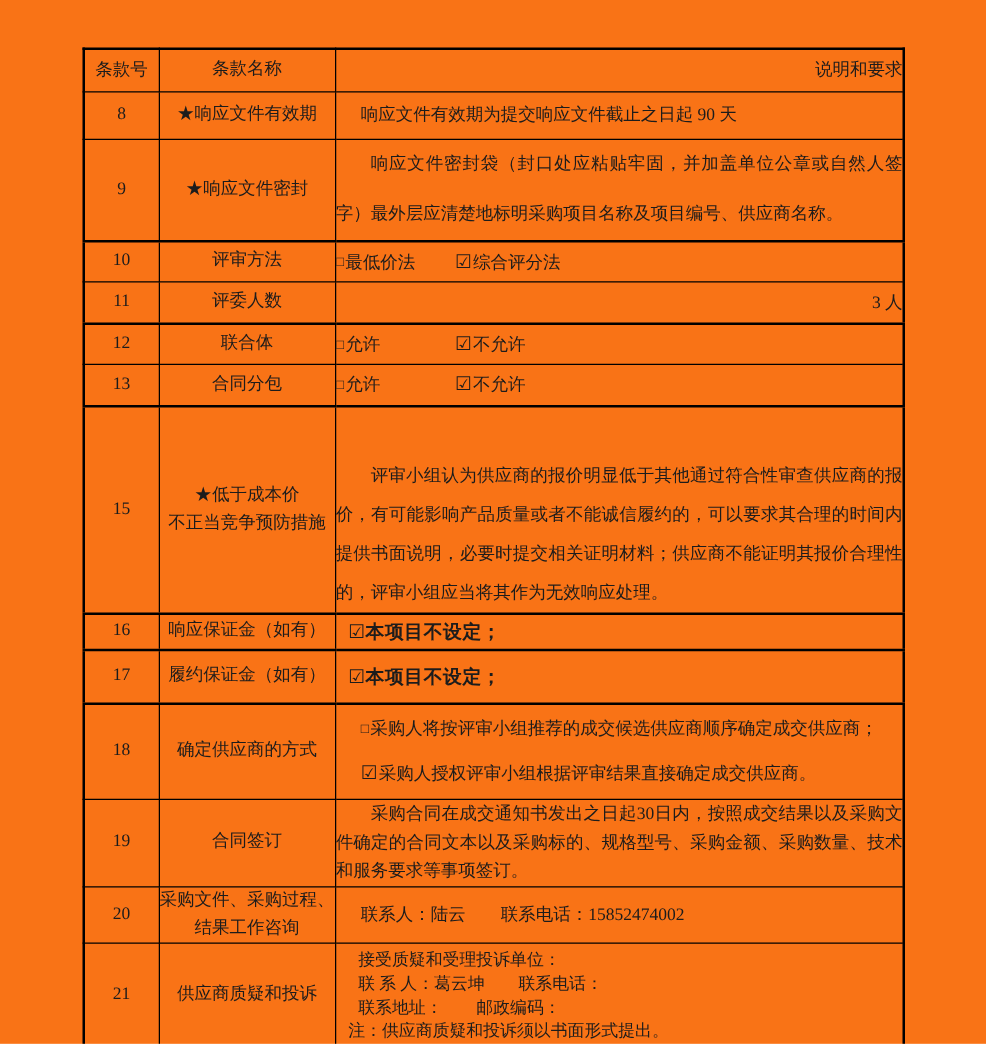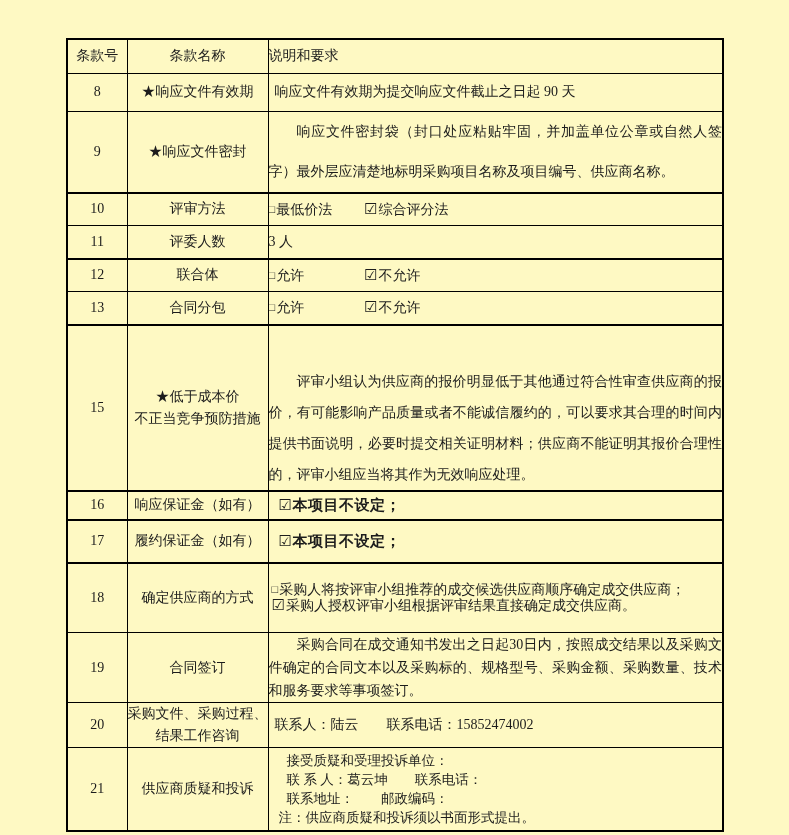--- a/index.html
+++ b/index.html
@@ -1,55 +1,55 @@
 <!DOCTYPE html>
 <html><head>
 <meta charset="utf-8">
 <style>
   html,body{margin:0;padding:0;}
   body{
     width:789px;height:835px;background:#ffffff;
     font-family:"Liberation Serif","DejaVu Serif",serif;
     color:#1c1c1c;-webkit-font-smoothing:antialiased;
   }
-  .page{position:relative;width:789px;height:835px;background:#fef9c3;overflow:hidden;}
+  .page{position:relative;width:789px;height:835px;background:#f97316;overflow:hidden;}
   table.doc{
     position:absolute;left:66px;top:38px;width:656px;
     border-collapse:collapse;table-layout:fixed;
     border:2px solid #000;
   }
   table.doc td, table.doc th{
     border:1px solid #000;
     font-size:14px;font-weight:normal;
     vertical-align:middle;padding:0;
     overflow:hidden;
   }
   tr.bt td, tr.bt th{border-top-width:2px;}
   .c1{text-align:center;}
   .c2{text-align:center;line-height:1.55;}
   .c3{text-align:left;padding:2px 6px;}
-  .pad10{padding-left:6px;}
+  .pad10{padding-left:20px;}
   .pad4{padding-left:4px;}
-  .center{text-align:left;}
+  .center{text-align:right;}
   .para{text-align:justify;text-indent:2em;}
   .lh29{line-height:40px;}
   .lh31{line-height:31px;margin-top:40px;}
   .lh23{line-height:23px;}
   .lh20{line-height:20px;}
   .r21line{line-height:19px;font-size:13.5px;padding-left:12px;}
   .r21line:last-child{padding-left:4px;}
   .boldline{
     font-weight:bold;font-size:15px;
     font-family:"Liberation Sans","DejaVu Sans",sans-serif;
     padding-left:10px;letter-spacing:.5px;
   }
   .opt1{display:inline-block;min-width:92px;}
   .cb-u{font-size:11px;position:relative;top:-1px;margin-right:1px;}
   .cb-c{font-size:15px;margin-right:1px;}
-  .optline{line-height:15px;padding-left:1px;}
+  .optline{line-height:35px;padding-left:18px;}
   .nameline{display:block;}
 </style>
 </head>
 <body>
 
 <div class="page">
   <table class="doc">
     <colgroup>
       <col style="width:60px">
         <col style="width:141px">

